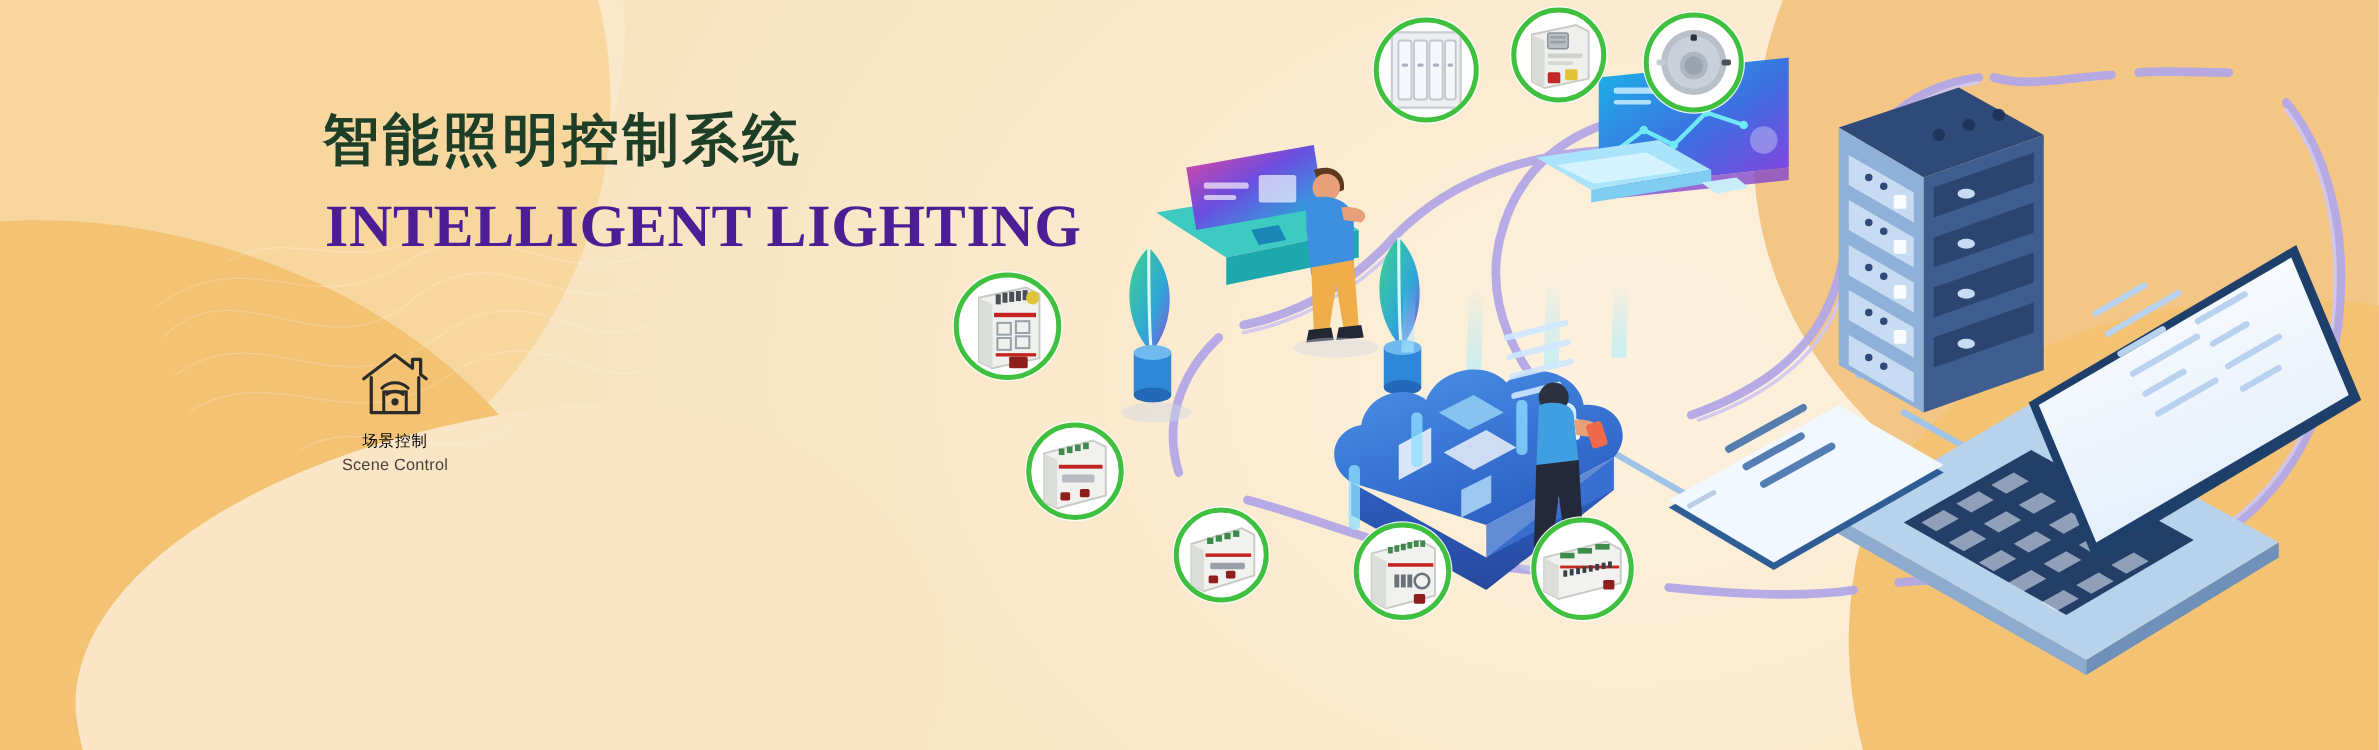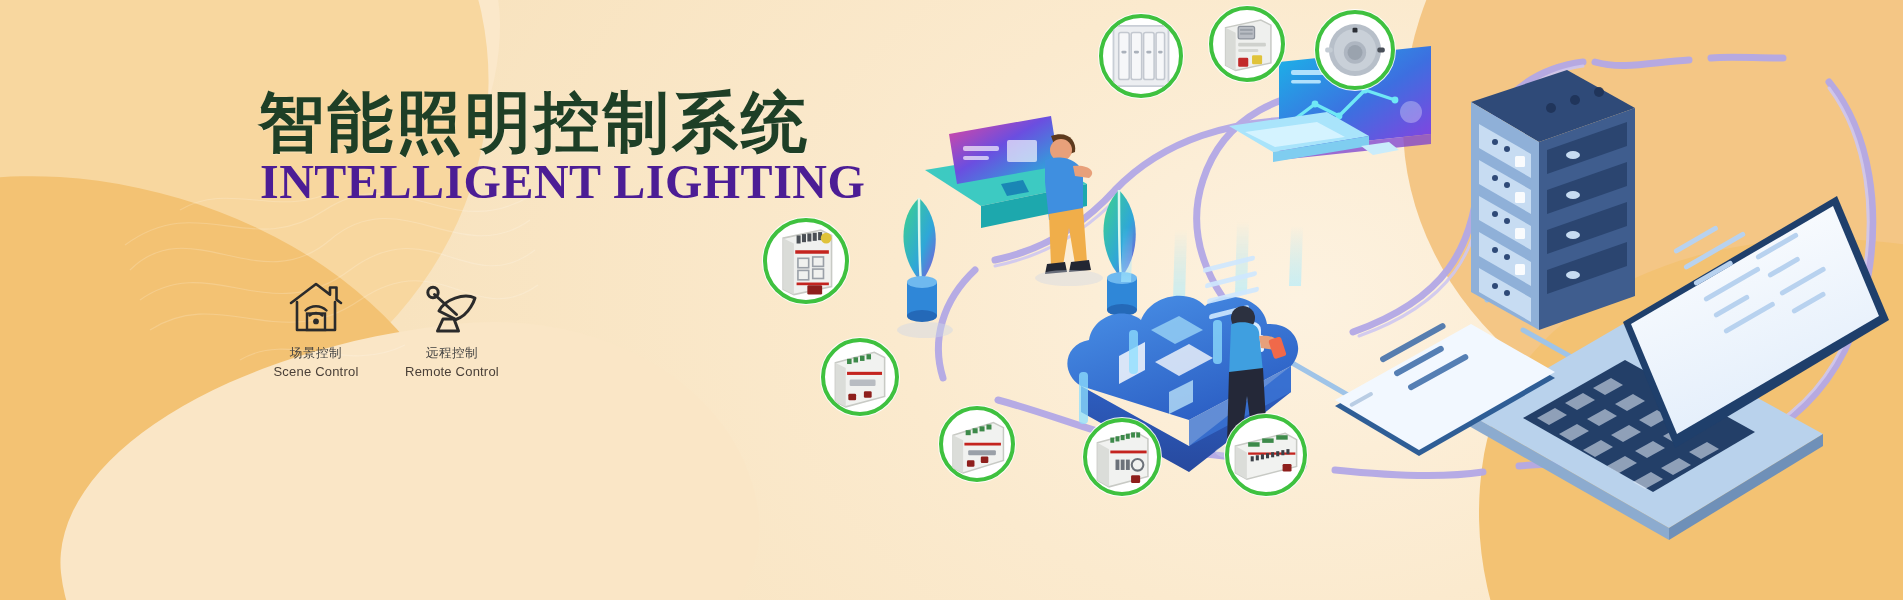--- a/index.html
+++ b/index.html
@@ -65,21 +65,21 @@
   .texture{
     position:absolute; left:120px; top:150px; width:420px; height:260px;
     opacity:.32;
   }
 
   
   .content{ position:absolute; inset:0; }
 
   .title-zh{
     position:absolute; left:258px; top:88px;
-    font-size:66px; line-height:1.06;
+    font-size:45px; line-height:1.06;
     font-weight:bold;
     color:#1e3f26;
     letter-spacing:3px;
     font-family:"DejaVu Sans","Liberation Sans",sans-serif;
     white-space:nowrap;
     text-shadow:0 1px 0 rgba(255,255,255,.25);
   }
   .title-en1{
     position:absolute; left:260px; top:158px;
     font-size:48px; line-height:1;
@@ -110,21 +110,21 @@
     display:flex; flex-direction:column; align-items:center;
     text-align:center;
   }
   .feature .glyph{
     width:60px; height:60px;
     display:flex; align-items:center; justify-content:center;
     margin-bottom:7px;
   }
   .feature .glyph svg{ display:block; }
   .feature .lbl-zh{
-    font-size:12.5px; color:#404040; letter-spacing:.6px;
+    font-size:12.5px; color:#000000; letter-spacing:.6px;
     font-family:"DejaVu Sans","Liberation Sans",sans-serif;
     line-height:1.35;
   }
   .feature .lbl-en{
     font-size:13px; color:#4a4038; letter-spacing:.2px;
     line-height:1.5;
     font-family:"Liberation Sans","DejaVu Sans",sans-serif;
     text-align:right;
   }
 
@@ -191,34 +191,20 @@
             </g>
             <circle cx="29" cy="41.4" r="2.9" fill="#2b2b2b"></circle>
             <rect x="20" y="33.5" width="18" height="16.5" fill="none" stroke="#2b2b2b" stroke-width="2.4"></rect>
           </svg>
         </span>
         <span class="lbl-zh">场景控制</span>
         <span class="lbl-en">Scene Control</span>
       </div>
 
 
-      <div class="feature">
-        <span class="glyph">
-          <svg width="58" height="54" viewBox="0 0 58 54">
-            <g fill="none" stroke="#2b2b2b" stroke-width="3" stroke-linejoin="round" stroke-linecap="round">
-              <path d="M11.5 13.5 L33.5 33.5"></path>
-              <circle cx="10" cy="11.5" r="5.2"></circle>
-              <path d="M16 30 C 22 18, 41 12, 52 17 C 52 17, 47 34, 33 38.5 Z"></path>
-              <path d="M20 38 L31 38 L35.5 50 L14.5 50 Z"></path>
-            </g>
-          </svg>
-        </span>
-        <span class="lbl-zh">远程控制</span>
-        <span class="lbl-en">Remote Control</span>
-      </div>
 
 
     </div>
 
     <div class="illus">
       <svg viewBox="0 0 1020 600" preserveAspectRatio="none">
         <defs>
           <linearGradient id="gScreen" x1="0" y1="0" x2="1" y2="1">
             <stop offset="0%" stop-color="#19b7e8"></stop>
             <stop offset="55%" stop-color="#3d6fe0"></stop>

